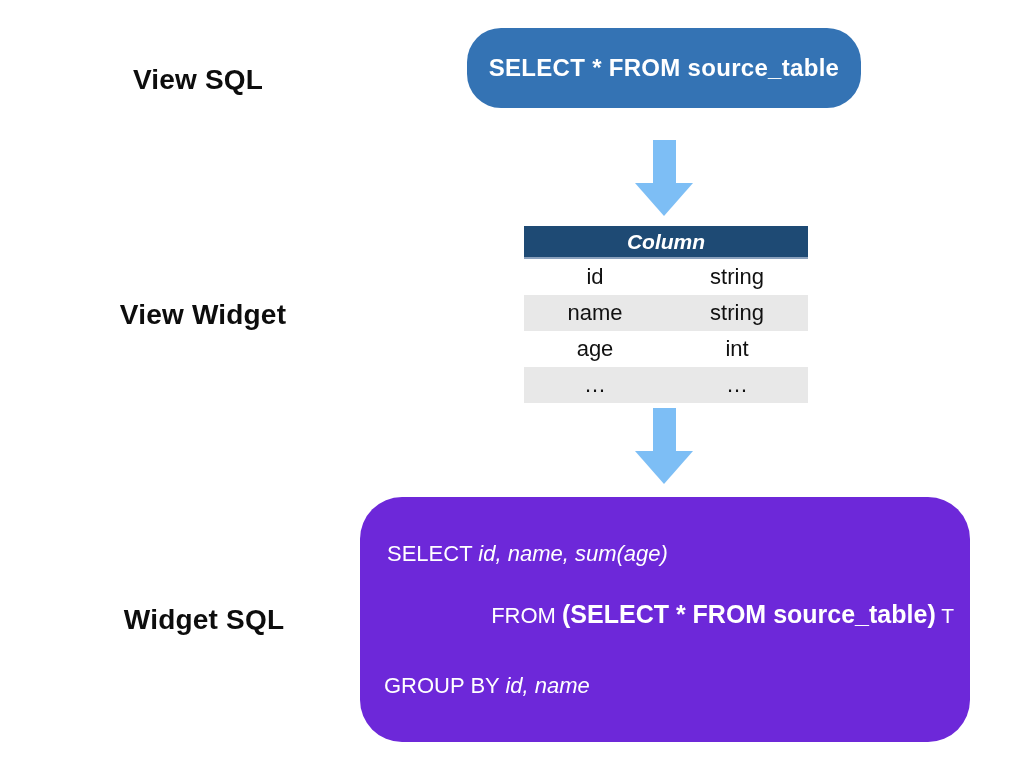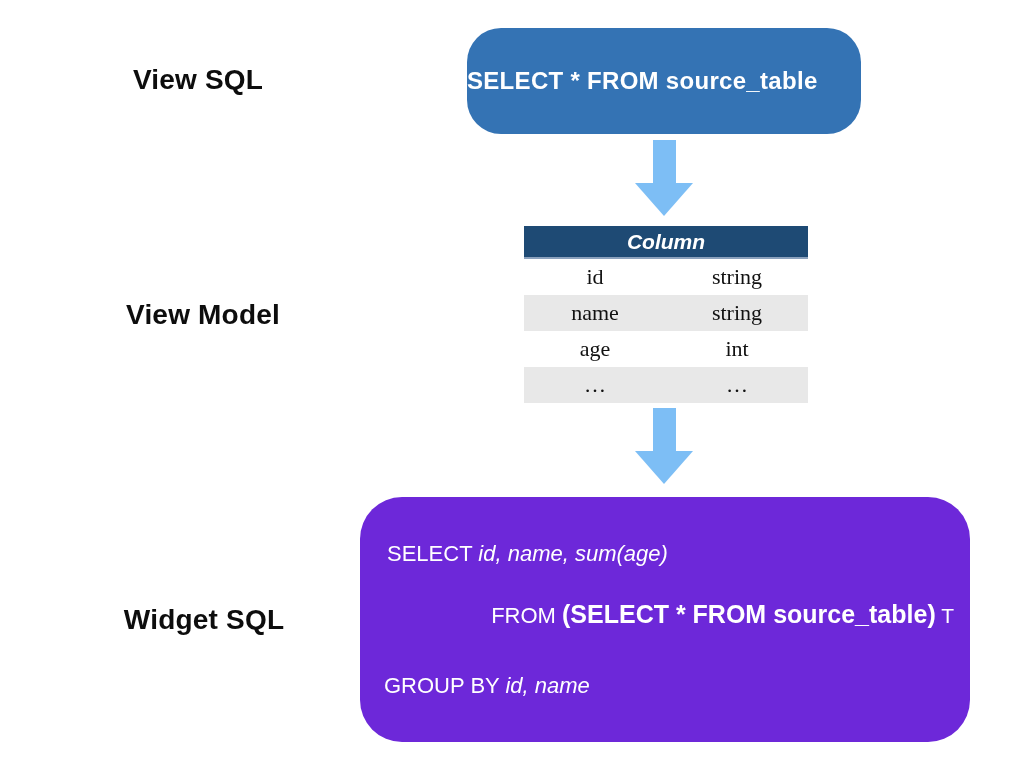--- a/index.html
+++ b/index.html
@@ -25,26 +25,26 @@
     letter-spacing: 0.2px;
   }
   #label-view-sql   { left: 68px; top: 64px; }
   #label-view-model { left: 73px; top: 299px; }
   #label-widget-sql { left: 74px; top: 604px; }
 
   
   .view-sql-box {
     position: absolute;
     left: 467px; top: 28px;
-    width: 394px; height: 106px;
+    width: 394px; height: 80px;
     background: #3473b4;
     border-radius: 34px;
     display: flex;
     align-items: center;
-    justify-content: flex-start;
+    justify-content: center;
   }
   .view-sql-box .sql-text {
     color: #ffffff;
     font-size: 24px;
     font-weight: bold;
     letter-spacing: 0.3px;
   }
 
   
   .down-arrow { position: absolute; width: 58px; }
@@ -78,21 +78,20 @@
     align-items: center;
     justify-content: center;
     color: #ffffff;
     font-size: 21px;
     font-weight: bold;
   }
   .model-table .th + .th { border-left: 1px solid rgba(255,255,255,0.35); }
   .model-table .tr {
     display: flex;
     height: 36px;
-    font-family: Liberation Serif, serif;
   }
   .model-table .tr.alt { background: #e8e8e8; }
   .model-table .td {
     flex: 1;
     display: flex;
     align-items: center;
     justify-content: center;
     color: #111111;
     font-size: 22px;
   }
@@ -121,21 +120,21 @@
   .widget-sql-box .bd { font-weight: bold; font-size: 25px; }
   .widget-sql-box .sm { font-size: 21px; }
 </style>
 </head>
 <body>
 
 <div class="canvas">
 
   <div id="label-view-sql" class="section-label">View SQL</div>
 
-  <div id="label-view-model" class="section-label">View Model</div>
+  <div id="label-view-model" class="section-label">View Widget</div>
 
   <div id="label-widget-sql" class="section-label">Widget SQL</div>
 
   <div class="view-sql-box">
     <span class="sql-text">SELECT * FROM source_table</span>
   </div>
 
   <div id="arrow-1" class="down-arrow">
     <div class="stem"></div>
     <div class="head"></div>

